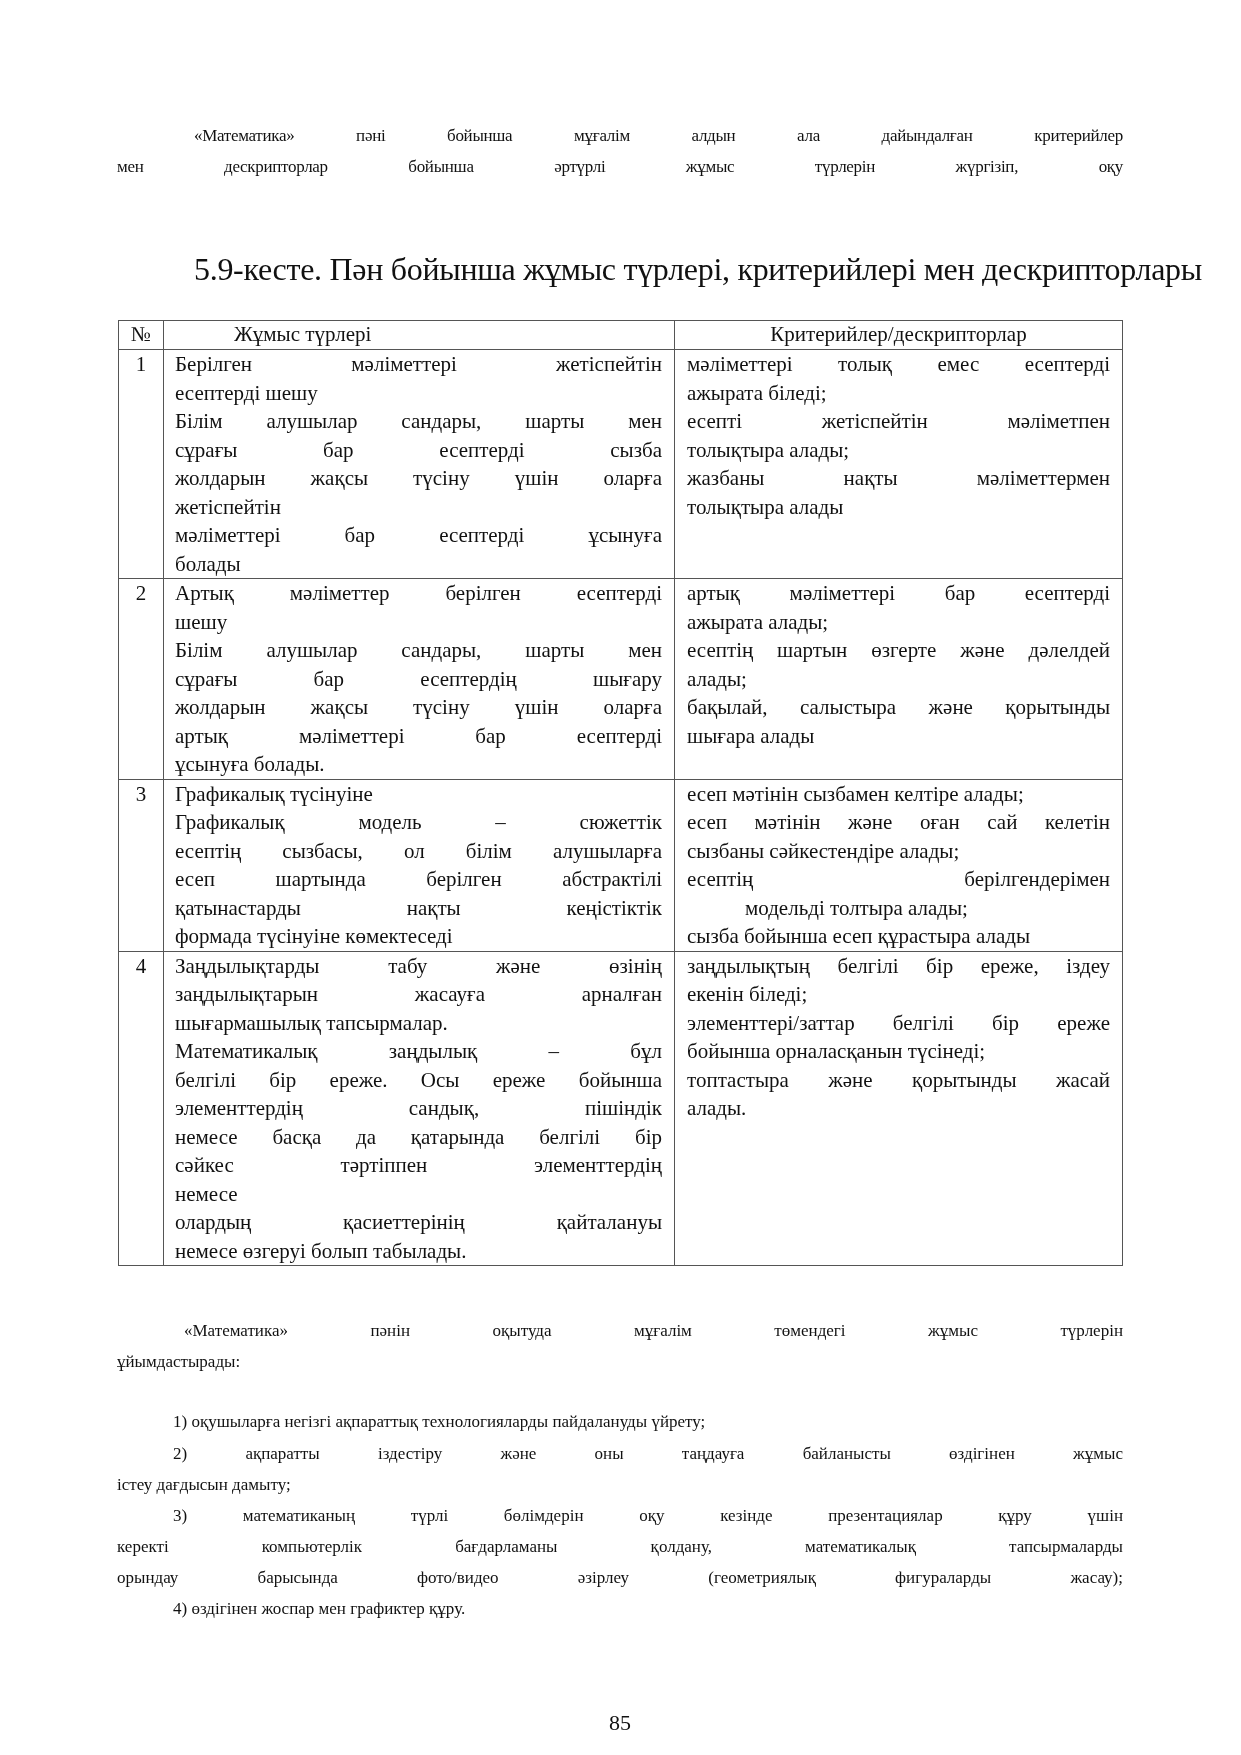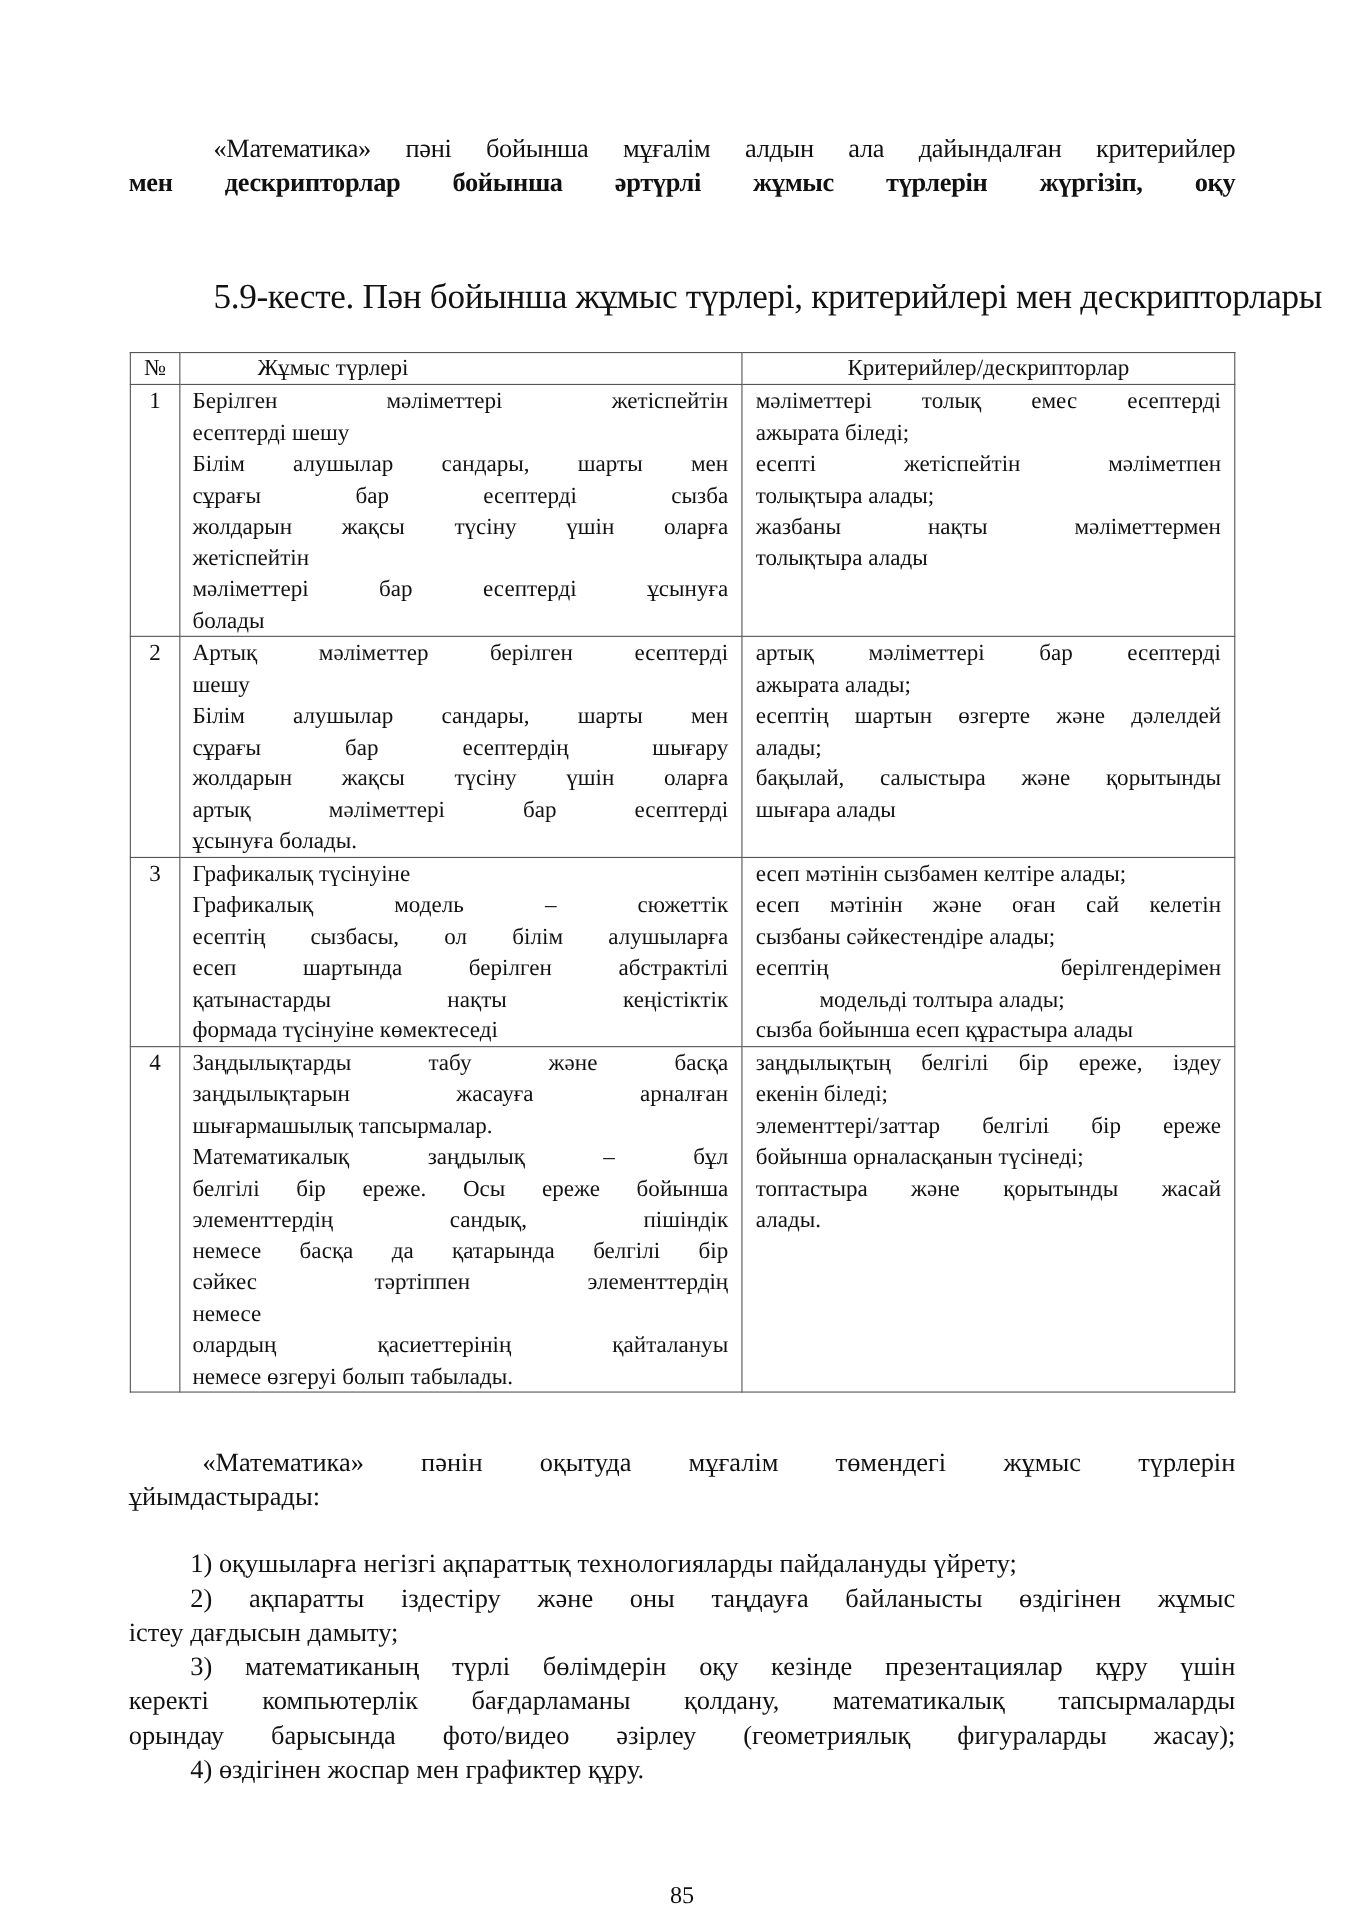--- a/index.html
+++ b/index.html
@@ -1,19 +1,19 @@
 <!DOCTYPE html>
 <html><head>
   <meta charset="utf-8">
   <style>
     html, body { margin: 0; padding: 0; background: #ffffff; }
     body { width: 1241px; height: 1755px; position: relative; overflow: hidden;
       font-family: "Liberation Serif", "DejaVu Serif", serif; color: #111; }
     .page { position: absolute; left: 117px; top: 0; width: 1006px; }
-    .para { font-size: 24px; line-height: 30.5px; text-align: justify; margin: 0; }
+    .para { font-size: 17px; line-height: 30.5px; text-align: justify; margin: 0; }
     #p1 { position: absolute; top: 121px; width: 1006px; letter-spacing: -0.3px; }
     #caption { position: absolute; top: 254px; left: 77px; width: 929px; font-size: 32px; line-height: 30px; letter-spacing: -0.3px; white-space: nowrap; }
     table { position: absolute; top: 320px; left: 1px; width: 1005px; border-collapse: collapse;
       font-size: 21px; line-height: 28.5px; }
     td, th { border: 1.5px solid #555; vertical-align: top; font-weight: normal; padding: 0 12px; }
     th { height: 28px; line-height: 27px; }
     th.num, td.num { width: 44px; text-align: center; padding: 0; }
     th.work { width: 428px; text-align: left; padding-left: 70px; }
     th.crit { text-align: center; }
     td.work { width: 428px; padding: 0 12px 0 11px; }
@@ -25,21 +25,21 @@
     .item { position: absolute; width: 1006px; margin-top: 29px; }
     #pagenum { position: absolute; top: 1710px; left: 0; width: 1006px; text-align: center; font-size: 22px; }
   </style>
 </head>
 <body>
 
 <div class="page">
 
   <div id="p1">
     <p class="para" style="text-indent:77px; text-align-last: justify;">«Математика» пәні бойынша мұғалім алдын ала дайындалған критерийлер</p>
-    <p class="para" style="text-align-last: justify; font-weight: bold;">мен дескрипторлар бойынша әртүрлі жұмыс түрлерін жүргізіп, оқу</p>
+    <p class="para" style="text-align-last: justify;">мен дескрипторлар бойынша әртүрлі жұмыс түрлерін жүргізіп, оқу</p>
   </div>
 
   <div id="caption">5.9-кесте. Пән бойынша жұмыс түрлері, критерийлері мен дескрипторлары</div>
 
   <table>
     <thead>
       <tr>
         <th class="num">№</th>
         <th class="work">Жұмыс түрлері</th>
         <th class="crit">Критерийлер/дескрипторлар</th>
@@ -102,21 +102,21 @@
             <span class="line just">есеп мәтінін және оған сай келетін</span>
             <span class="line last">сызбаны сәйкестендіре алады;</span>
             <span class="line just">есептің берілгендерімен</span>
             <span class="line last ind">модельді толтыра алады;</span>
             <span class="line last">сызба бойынша есеп құрастыра алады</span>
           </td>
         </tr>
         <tr>
           <td class="num">4</td>
           <td class="work">
-            <span class="line just">Заңдылықтарды табу және басқа</span>
+            <span class="line just">Заңдылықтарды табу және өзінің</span>
             <span class="line just">заңдылықтарын жасауға арналған</span>
             <span class="line last">шығармашылық тапсырмалар.</span>
             <span class="line just">Математикалық заңдылық – бұл</span>
             <span class="line just">белгілі бір ереже. Осы ереже бойынша</span>
             <span class="line just">элементтердің сандық, пішіндік</span>
             <span class="line just">немесе басқа да қатарында белгілі бір</span>
             <span class="line just">сәйкес тәртіппен элементтердің</span>
             <span class="line last">немесе</span>
             <span class="line just">олардың қасиеттерінің қайталануы</span>
             <span class="line last">немесе өзгеруі болып табылады.</span>

